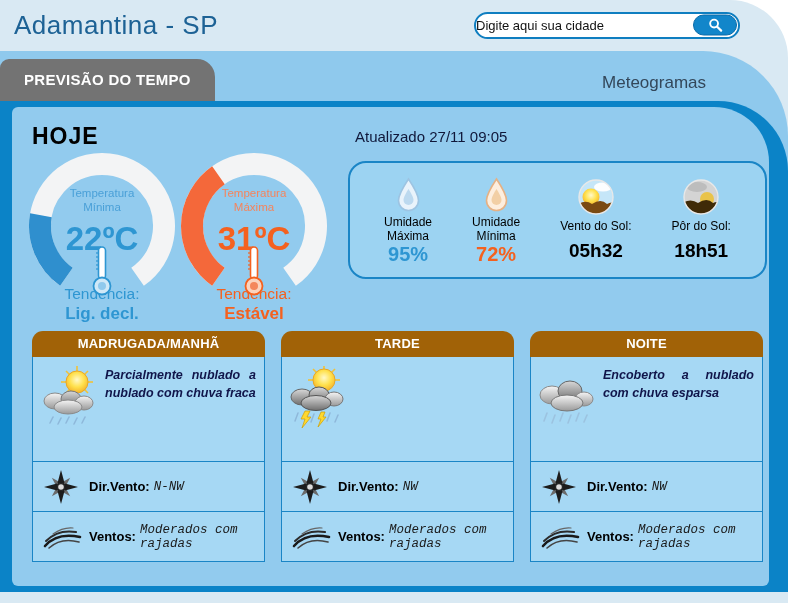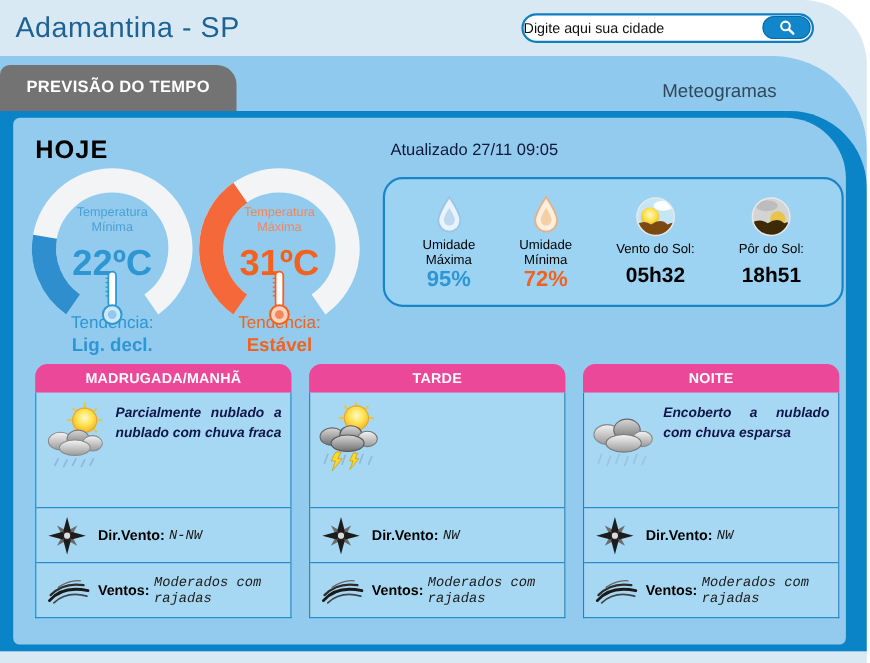--- a/index.html
+++ b/index.html
@@ -57,21 +57,21 @@
                display:flex; align-items:center; justify-content:space-around; padding:0 14px; }
   .stat { display:flex; flex-direction:column; align-items:center; text-align:center; }
   .stat .s-icon { height:38px; display:flex; align-items:flex-end; }
   .s-label { font-size:12px; color:#000; line-height:1.2; margin-top:3px; }
   .s-value { font-size:20px; font-weight:bold; margin-top:0; }
   .s-time { font-size:19px; font-weight:bold; color:#000; margin-top:6px; }
 
   
   .cards-row { position:absolute; left:20px; top:224px; display:flex; gap:16px; }
   .card { width:233px; }
-  .card-header { background:#ec4899; color:#fff; font-weight:bold; font-size:13px;
+  .card-header { background:#a16207; color:#fff; font-weight:bold; font-size:13px;
                  text-align:center; height:26px; line-height:26px;
                  border-radius:11px 11px 0 0; letter-spacing:0.2px; }
   .card-body { background:#a6d8f4; border:1px solid #1a85c6; border-top:none; }
   .desc-sec { display:flex; min-height:104px; padding:8px 8px 4px 6px; }
   .desc-sec .w-icon { width:66px; flex:0 0 66px; }
   .desc { flex:1; font-size:12.5px; font-style:italic; font-weight:600; color:#10154a;
           text-align:justify; line-height:1.42; padding-top:2px; }
   .row-sec { display:flex; align-items:center; height:50px; border-top:1px solid #1a85c6;
              padding-left:10px; }
   .row-sec .r-icon { width:46px; flex:0 0 46px; display:flex; align-items:center; }

